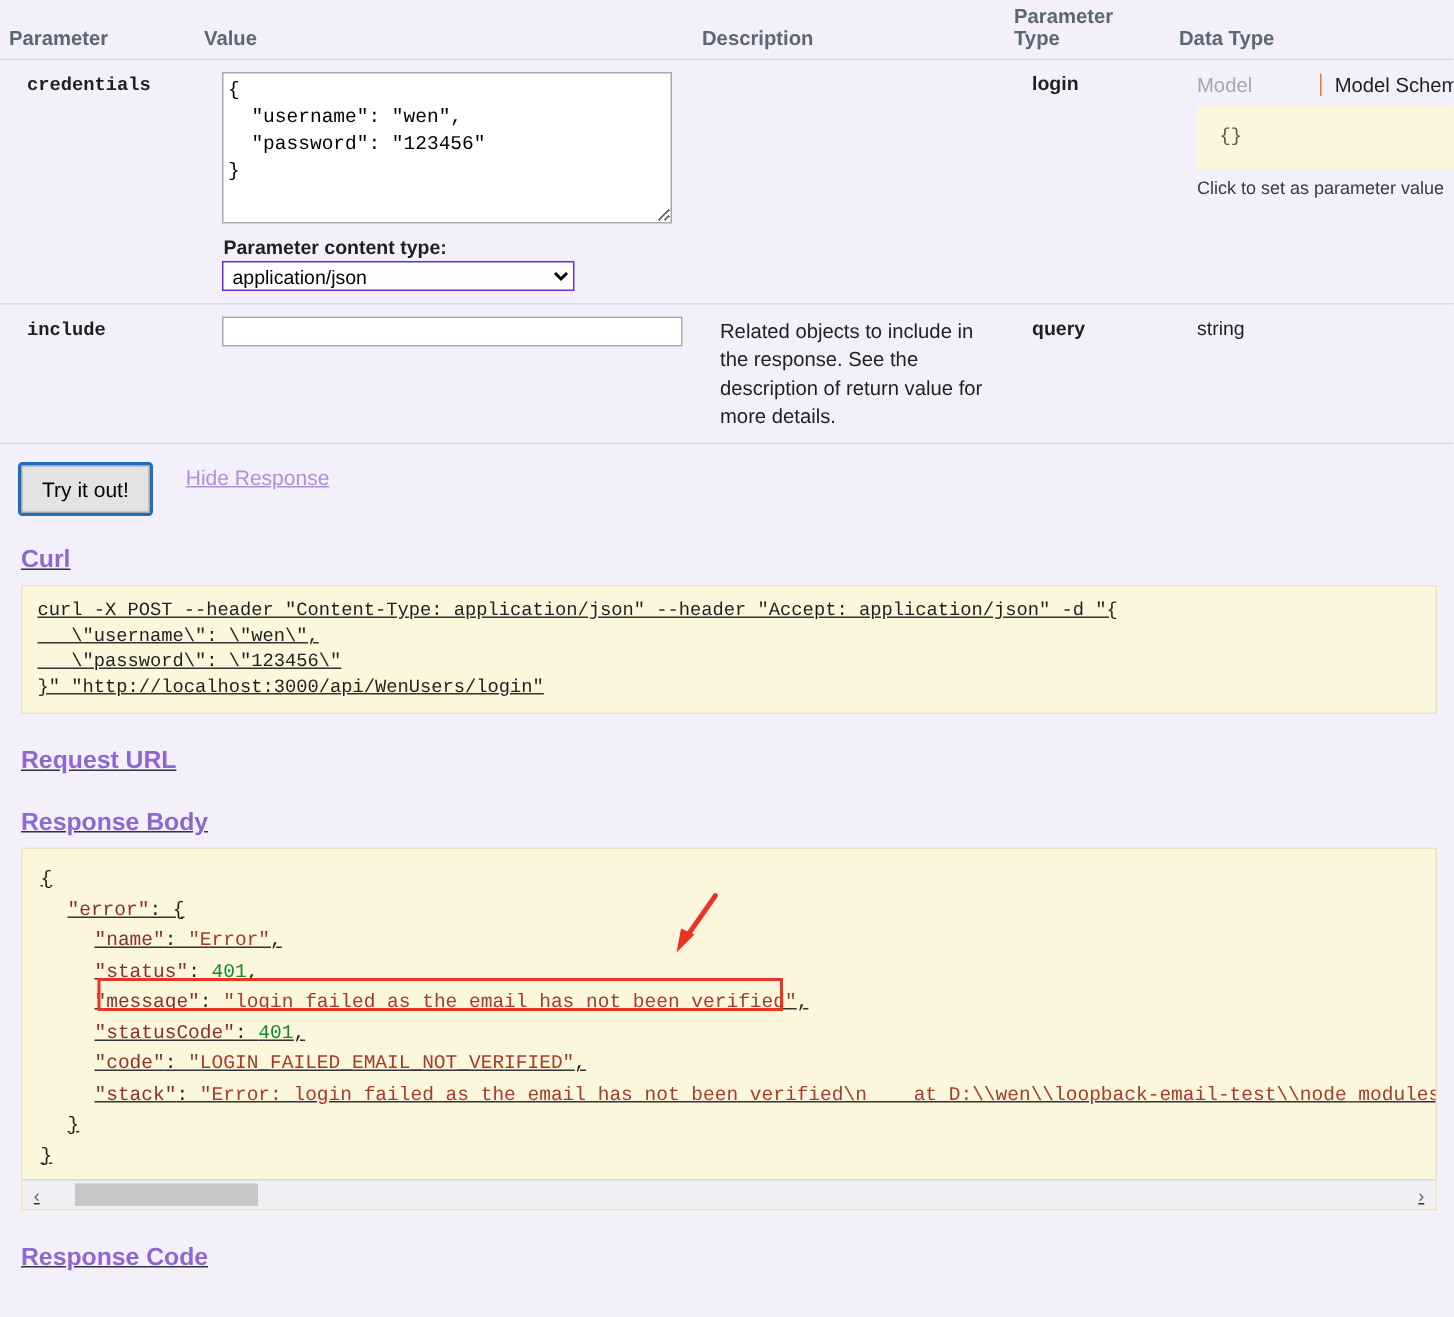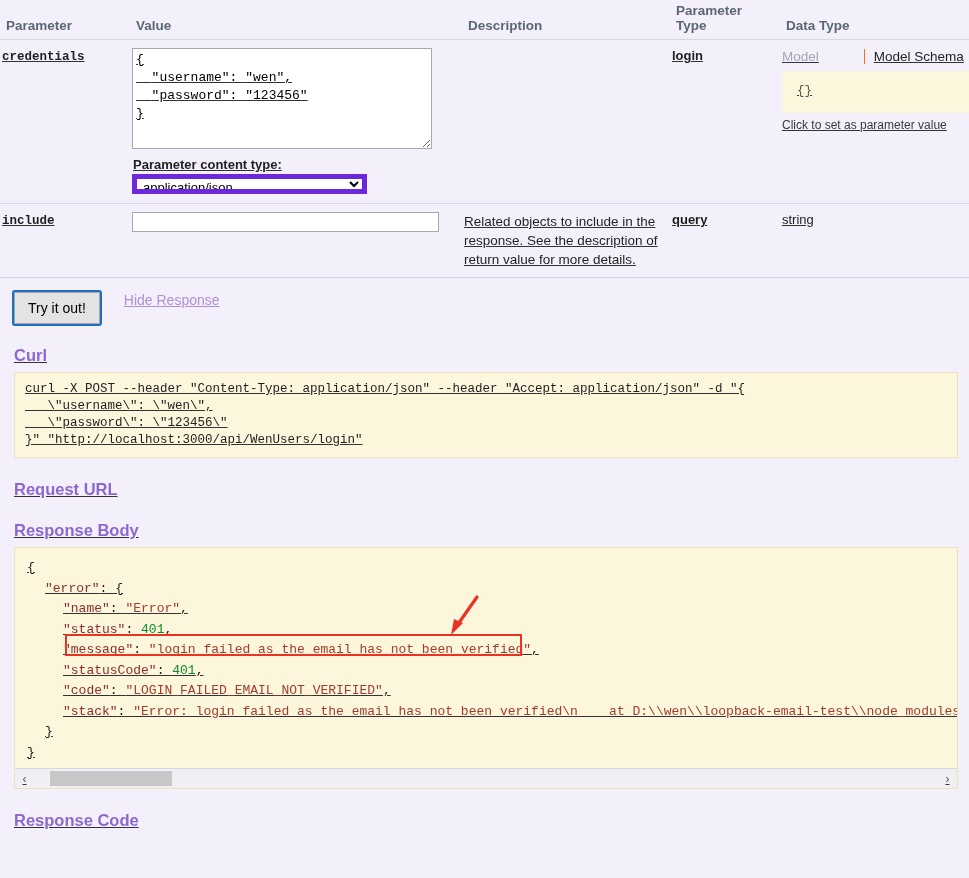--- a/index.html
+++ b/index.html
@@ -29,23 +29,22 @@
     font-weight: bold;
     font-size: 13.5px;
     color: #5b6775;
     padding: 3px 6px 6px 6px;
     border-bottom: 1px solid #d9d4e6;
     font-family: "Liberation Sans", sans-serif;
     vertical-align: bottom;
   }
   .param-table td {
     vertical-align: top;
-    padding: 8px 6px 8px 2px;
+    padding: 8px 6px 8px 18px;
     border-bottom: 1px solid #d9d4e6;
-    text-decoration: underline;
   }
   .col-param { width: 118px; }
   .col-value { width: 320px; }
   .col-desc  { width: 196px; }
   .col-ptype { width: 98px; }
   .col-dtype { width: 214px; }
 
   .param-name {
     font-family: "Liberation Mono", monospace;
     font-size: 12.5px;
@@ -84,21 +83,21 @@
     color: #1f1f1f;
     margin: 8px 0 2px 1px;
     display: block;
   }
   select.content-type-select {
     width: 235px;
     height: 20px;
     box-sizing: border-box;
     font-family: "Liberation Sans", sans-serif;
     font-size: 13px;
-    border: 5px solid #6d28d9;
+    border: 1px solid #6d28d9;
     background: #ffffff;
     color: #000;
     padding: 0 2px;
   }
   input.text-input {
     width: 307px;
     height: 20px;
     box-sizing: border-box;
     border: 1px solid #a9a9a9;
     background: #ffffff;

